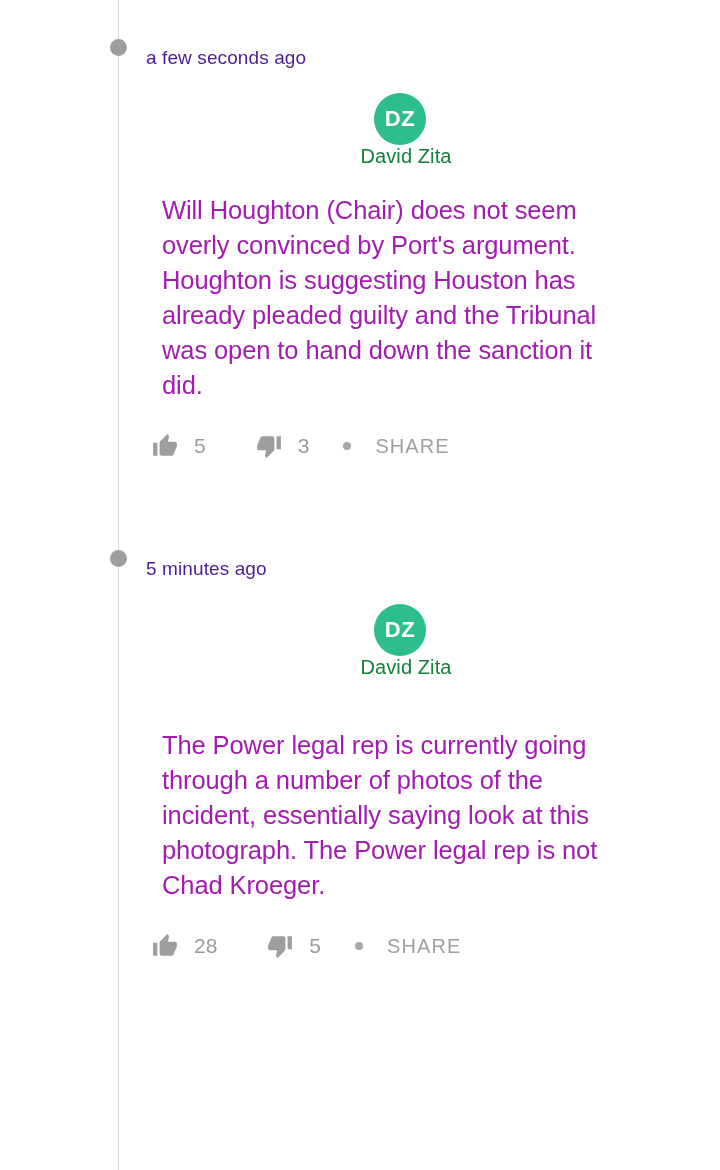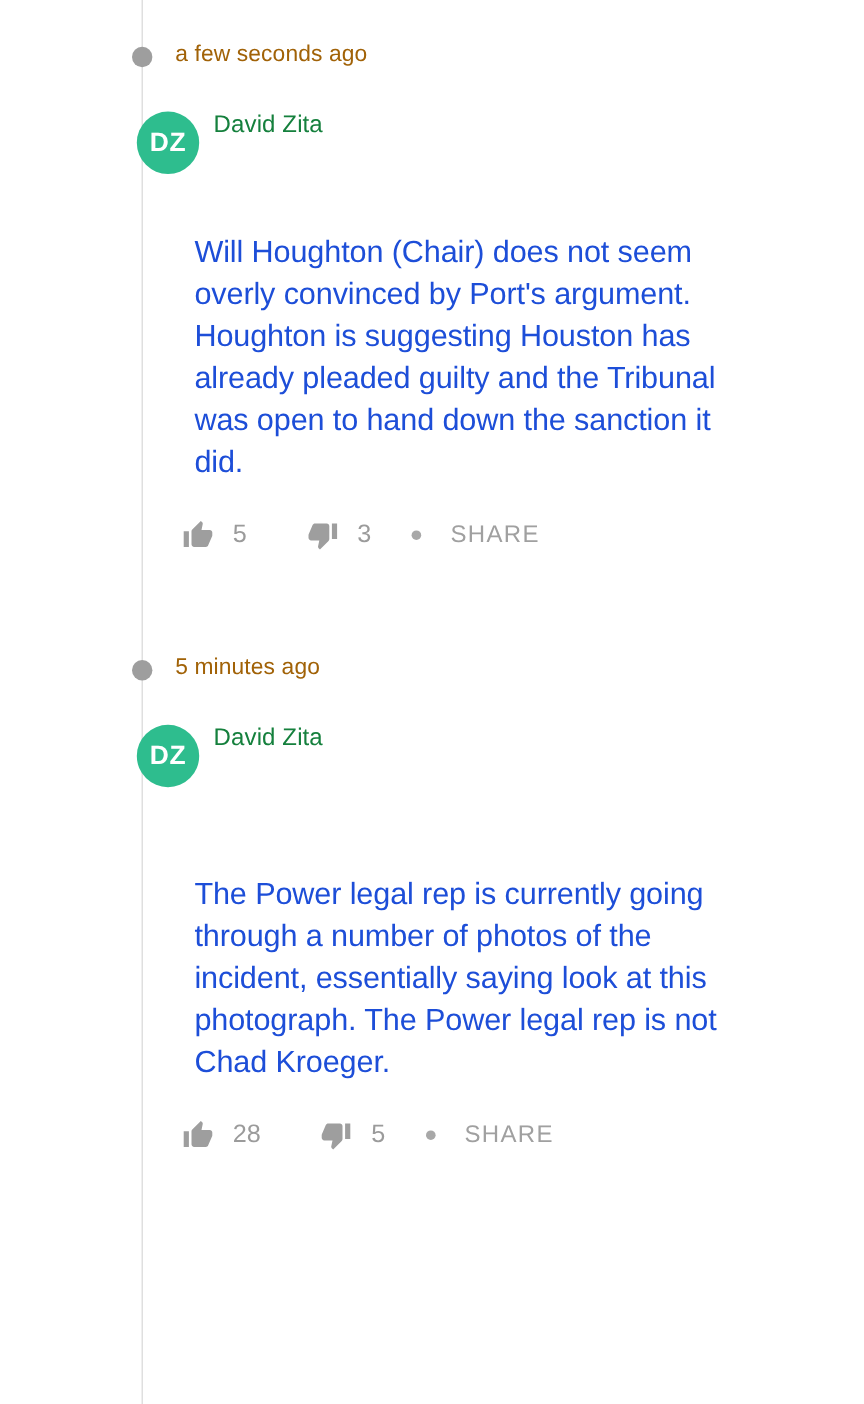--- a/index.html
+++ b/index.html
@@ -51,34 +51,36 @@
     top: 7px;
     width: 17px;
     height: 17px;
     border-radius: 50%;
     background: #9e9e9e;
   }
 
   .time-label {
     position: absolute;
     left: 146px;
-    top: 0px;
+    top: 12px;
     font-size: 19px;
     line-height: 27px;
-    color: #a16207;
+    color: #4c1d95;
     letter-spacing: 0.1px;
     white-space: nowrap;
   }
 
   
   .author-row {
     display: flex;
-    padding-left: 114px;
+    align-items: center;
+    padding-left: 80px;
     height: 54px;
     margin-top: 23px;
+    flex-direction: column;
   }
 
   .avatar {
     width: 52px;
     height: 52px;
     border-radius: 50%;
     background: #2ebd8e;
     color: #ffffff;
     font-size: 22px;
     font-weight: bold;
@@ -96,21 +98,21 @@
     letter-spacing: 0.1px;
     white-space: nowrap;
   }
 
   
   .entry-body {
     padding-left: 162px;
     padding-right: 104px;
     font-size: 25.5px;
     line-height: 35px;
-    color: #1d4ed8;
+    color: #a21caf;
     letter-spacing: -0.1px;
     word-wrap: break-word;
   }
 
   
   .actions {
     display: flex;
     align-items: center;
     padding-left: 150px;
     height: 46px;

